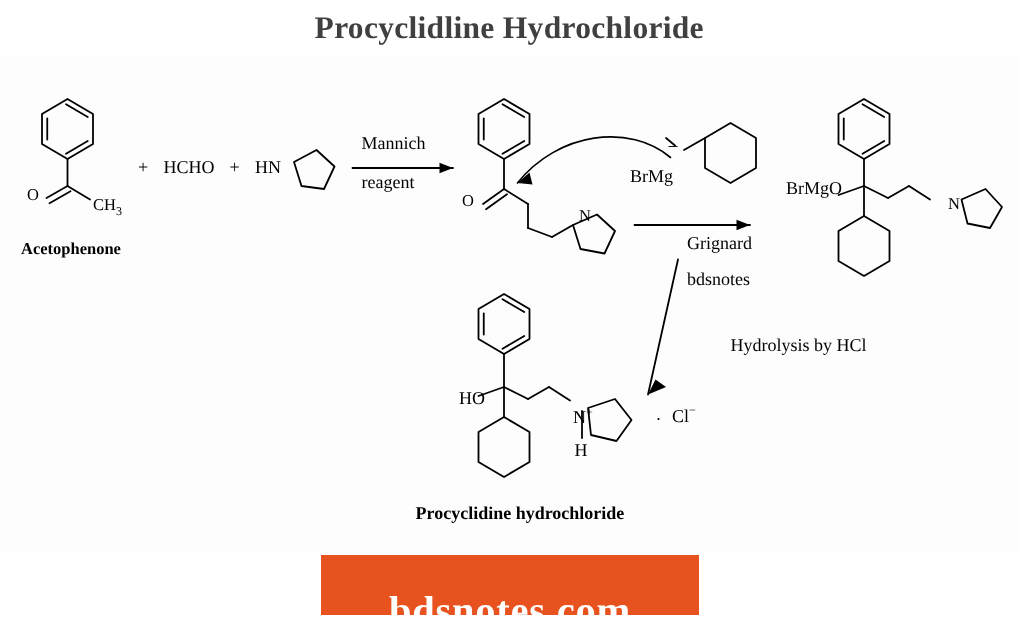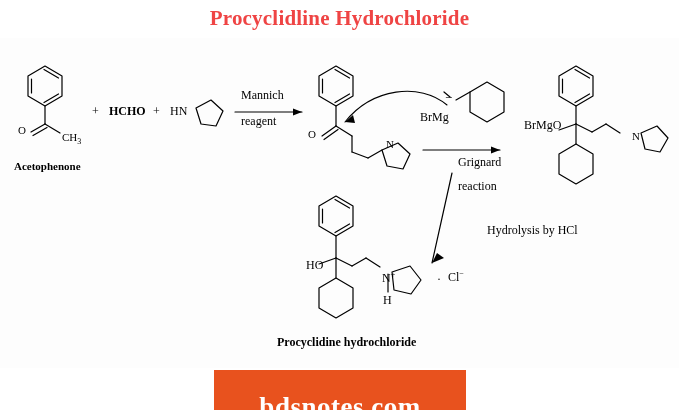--- a/index.html
+++ b/index.html
@@ -8,21 +8,21 @@
     background:#ffffff;
     font-family:"Liberation Serif", serif;
     position:relative;
     overflow:hidden;
   }
   #page{position:relative;width:679px;height:416px;}
   .title{
     position:absolute;left:0;top:6px;width:679px;
     text-align:center;
     font-family:"Liberation Serif", serif;
-    font-weight:bold;font-size:21px;color:#ef4444;
+    font-weight:bold;font-size:21px;color:#404040;
     letter-spacing:.2px;
   }
   .sheet{
     position:absolute;left:0;top:38px;width:679px;height:330px;
     background:#fdfdfd;
   }
   svg.diagram{position:absolute;left:0;top:0;width:679px;height:416px;}
   .lbl{
     position:absolute;
     font-family:"Liberation Serif", serif;
@@ -141,35 +141,35 @@
 
       <line x1="388" y1="274" x2="388" y2="292"></line>
     </g>
   </svg>
 
   <div class="lbl b" style="left:14px;top:160px;">Acetophenone</div>
   <div class="lbl" style="left:18px;top:124px;">O</div>
   <div class="lbl" style="left:62px;top:131px;"><span>CH</span><span class="sub">3</span></div>
 
   <div class="lbl lg" style="left:92px;top:104px;">+</div>
-  <div class="lbl lg" style="left:109px;top:104px;font-weight:bold;">HCHO</div>
+  <div class="lbl lg" style="left:109px;top:104px;">HCHO</div>
   <div class="lbl lg" style="left:153px;top:104px;">+</div>
   <div class="lbl lg" style="left:170px;top:104px;">HN</div>
 
   <div class="lbl lg" style="left:241px;top:88px;">Mannich</div>
   <div class="lbl lg" style="left:241px;top:114px;">reagent</div>
 
   <div class="lbl" style="left:308px;top:128px;">O</div>
   <div class="lbl" style="left:386px;top:138px;">N</div>
 
   <div class="lbl lg" style="left:420px;top:70px;margin-top:40px;">BrMg</div>
   <div class="lbl" style="left:445px;top:90px;font-size:13px;">−</div>
 
   <div class="lbl lg" style="left:458px;top:155px;">Grignard</div>
-  <div class="lbl lg" style="left:458px;top:179px;">reaction</div>
+  <div class="lbl lg" style="left:458px;top:179px;">bdsnotes</div>
 
   <div class="lbl lg" style="left:524px;top:118px;">BrMgO</div>
   <div class="lbl" style="left:632px;top:130px;">N</div>
 
   <div class="lbl lg" style="left:487px;top:223px;">Hydrolysis by HCl</div>
 
   <div class="lbl lg" style="left:306px;top:258px;">HO</div>
   <div class="lbl lg" style="left:382px;top:270px;"><span>N</span><span class="sup">+</span></div>
   <div class="lbl lg" style="left:383px;top:293px;">H</div>
   <div class="lbl lg" style="left:437px;top:272px;">·</div>

